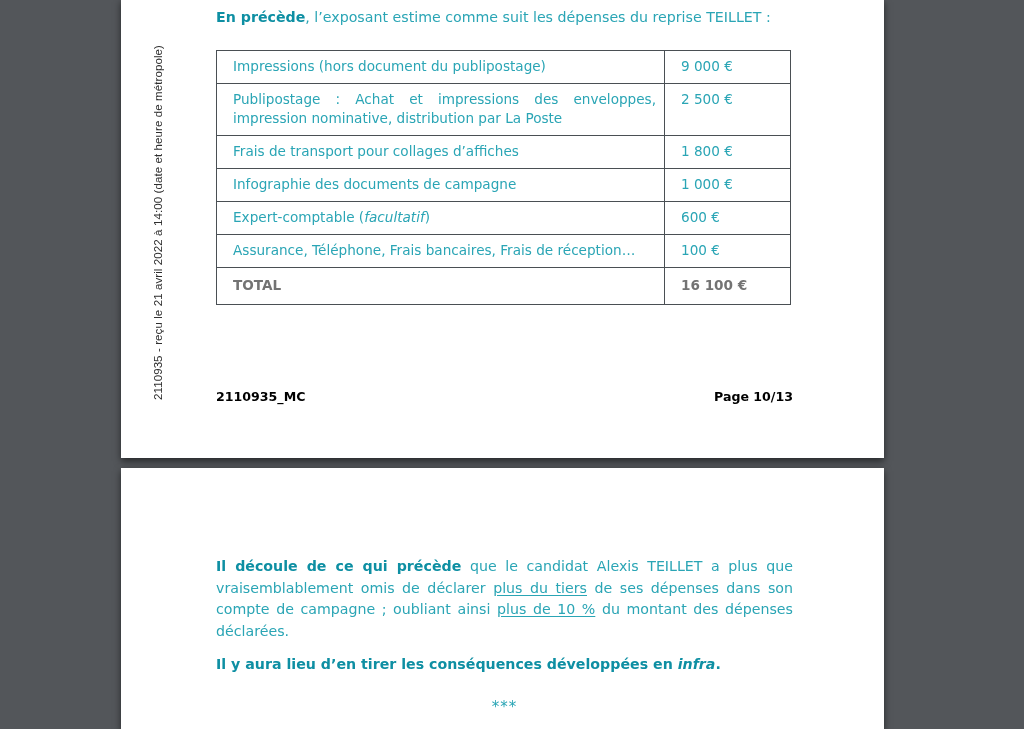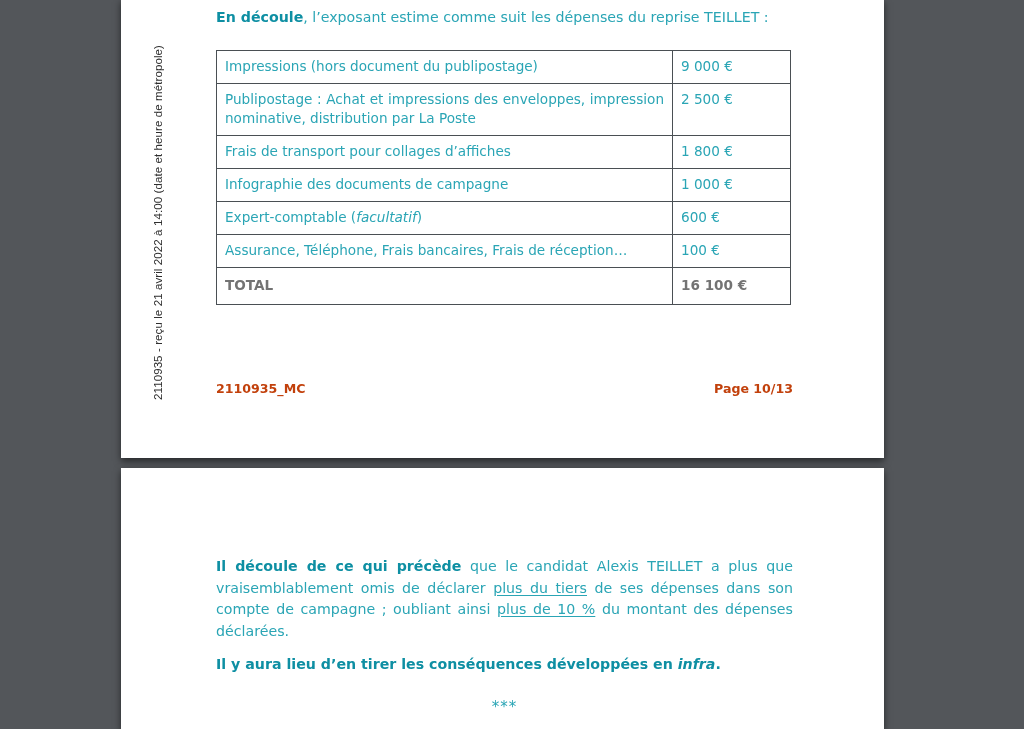--- a/index.html
+++ b/index.html
@@ -109,21 +109,21 @@
   .table-wrap {
     margin-top: 21px;
   }
   table.expenses {
     border-collapse: collapse;
     width: 575px;
     table-layout: fixed;
   }
   table.expenses td {
     border: 1px solid #4a4f54;
-    padding: 6px 8px 7px 8px;
+    padding: 6px 8px 7px 16px;
     font-family: "DejaVu Sans", sans-serif;
     font-size: 13.6px;
     line-height: 19px;
     color: #2aa5b5;
     vertical-align: top;
   }
   table.expenses td.label {
     text-align: justify;
     text-justify: inter-word;
   }
@@ -136,40 +136,40 @@
     color: #737373;
     padding-top: 8px;
     padding-bottom: 9px;
   }
 
   
   .footer {
     position: absolute;
     left: 95px;
     width: 577px;
-    top: 382px;
+    top: 390px;
     display: flex;
     justify-content: space-between;
     align-items: baseline;
     font-family: "DejaVu Sans", sans-serif;
     font-size: 12.6px;
     font-weight: bold;
-    color: #c2410c;
+    color: #000000;
   }
 </style>
 </head>
 <body>
 
 <div class="viewer">
 
   <div class="page page-1">
 
     <div class="content p1-content">
 
-      <p class="body"><span class="b">En découle</span><span>, l’exposant estime comme suit les dépenses du reprise TEILLET :</span></p>
+      <p class="body"><span class="b">En précède</span><span>, l’exposant estime comme suit les dépenses du reprise TEILLET :</span></p>
 
       <div class="table-wrap">
         <table class="expenses">
           <tbody>
             <tr>
               <td class="label">Impressions (hors document du publipostage)</td>
               <td class="amount">9 000 €</td>
             </tr>
             <tr>
               <td class="label">Publipostage : Achat et impressions des enveloppes, impression nominative, distribution par La Poste</td>

